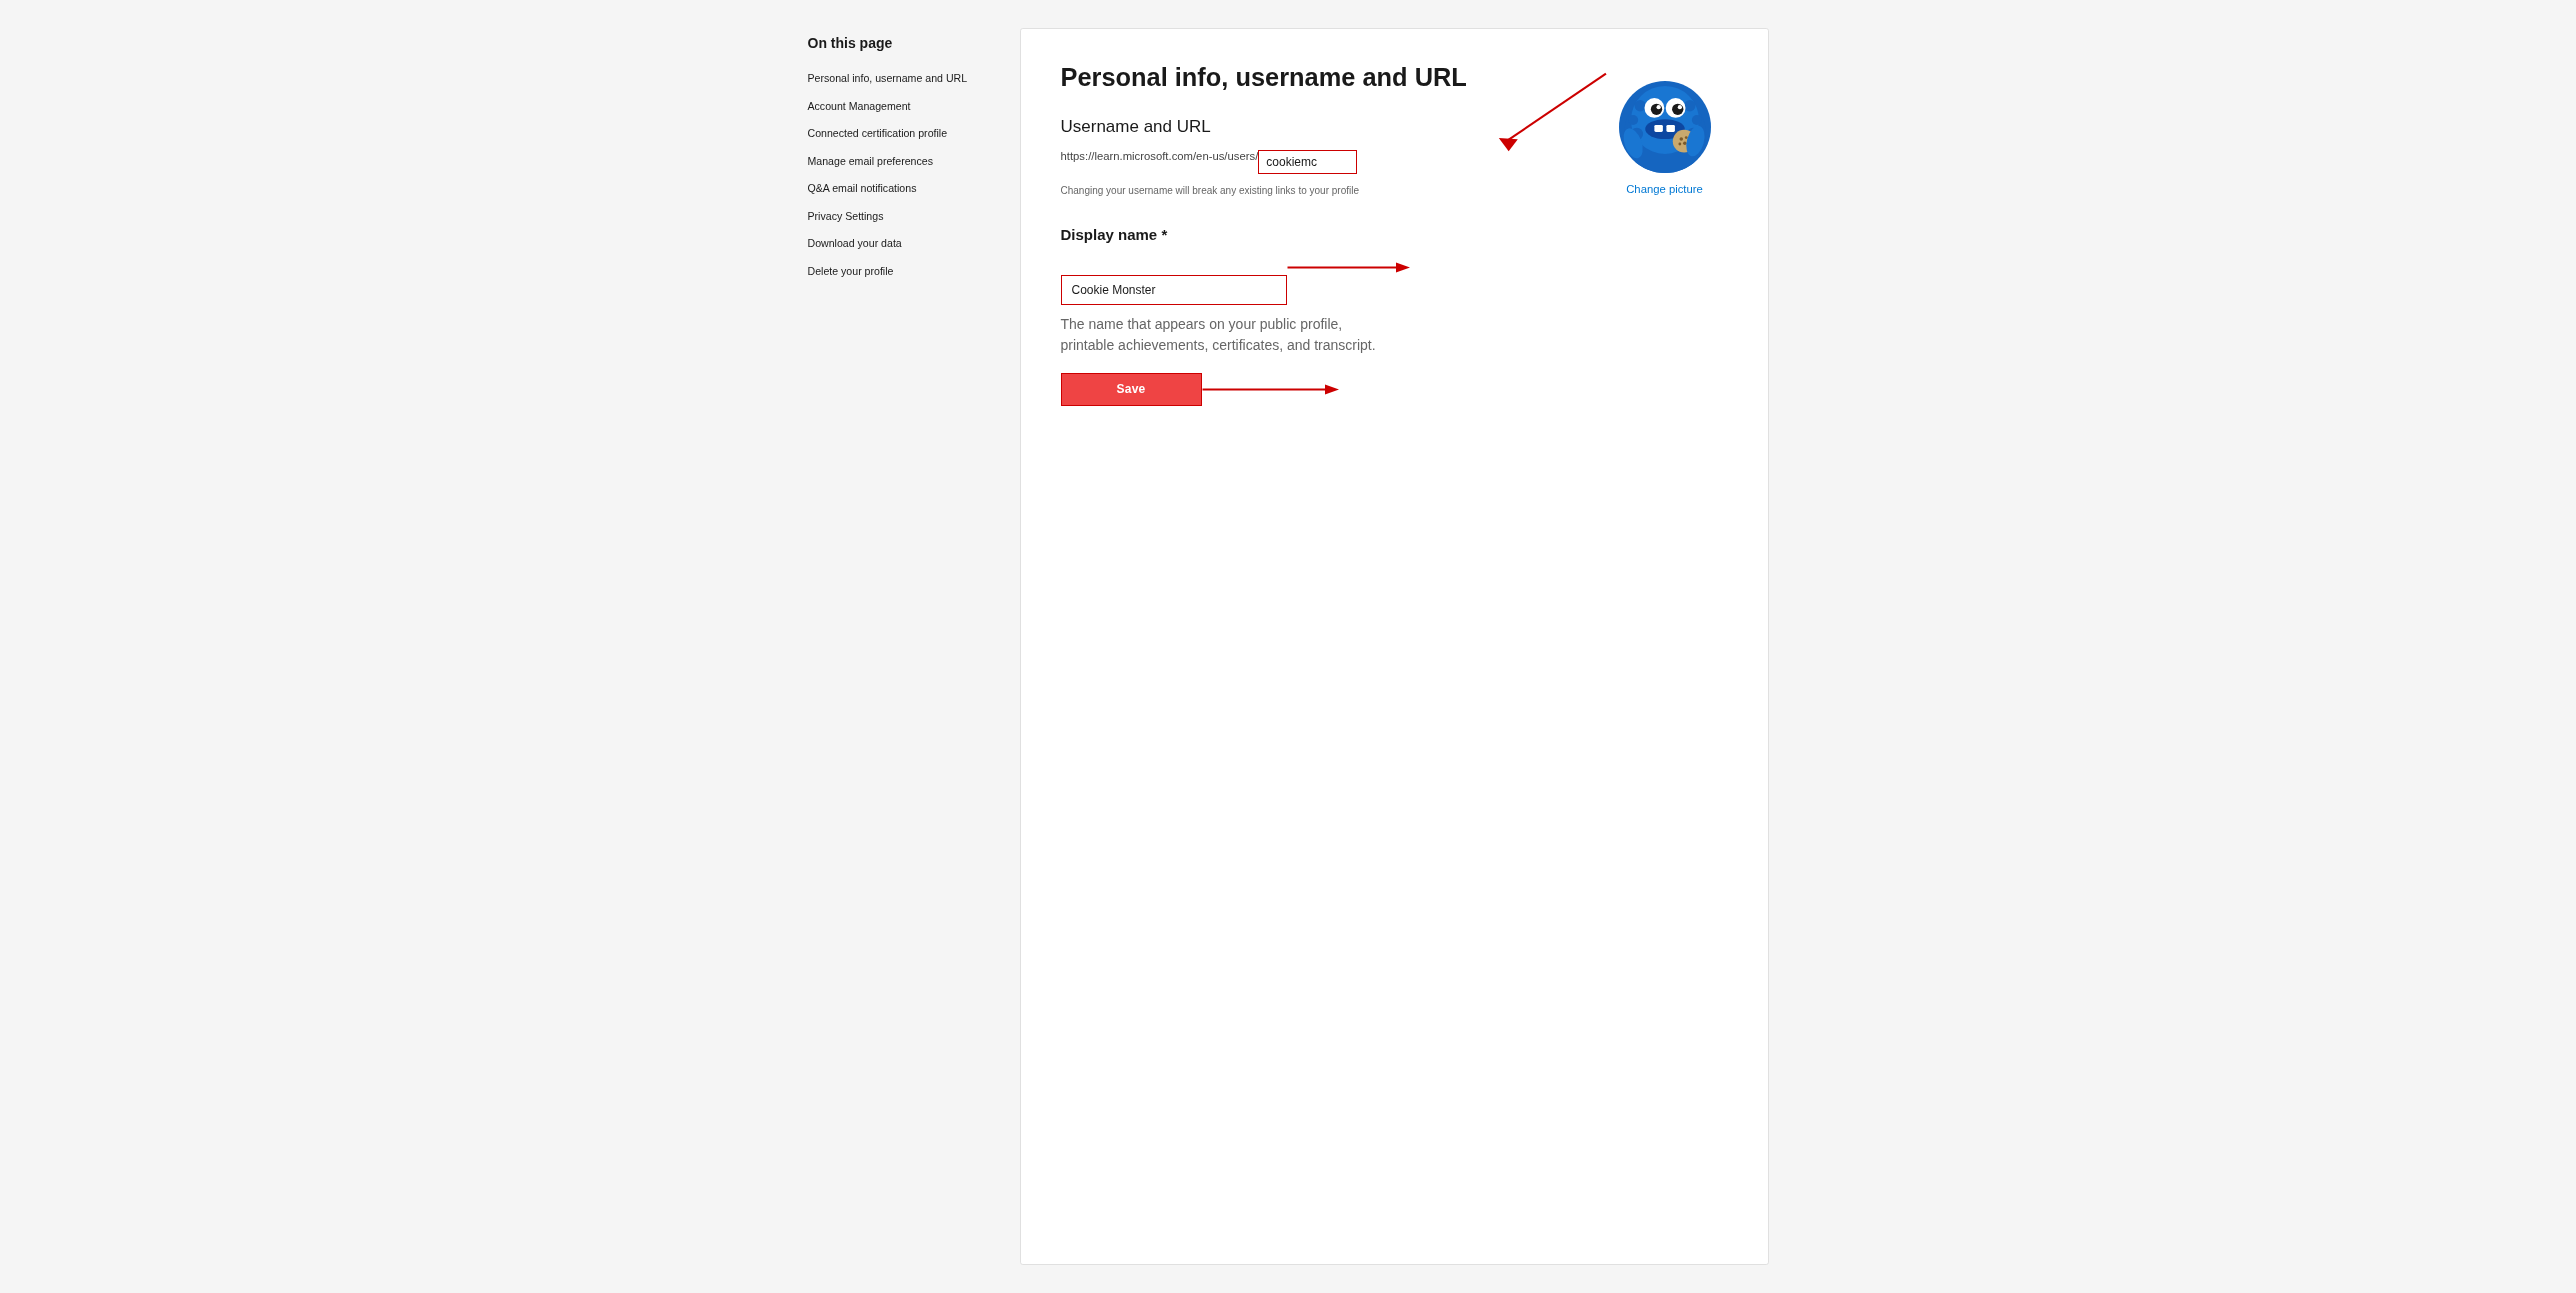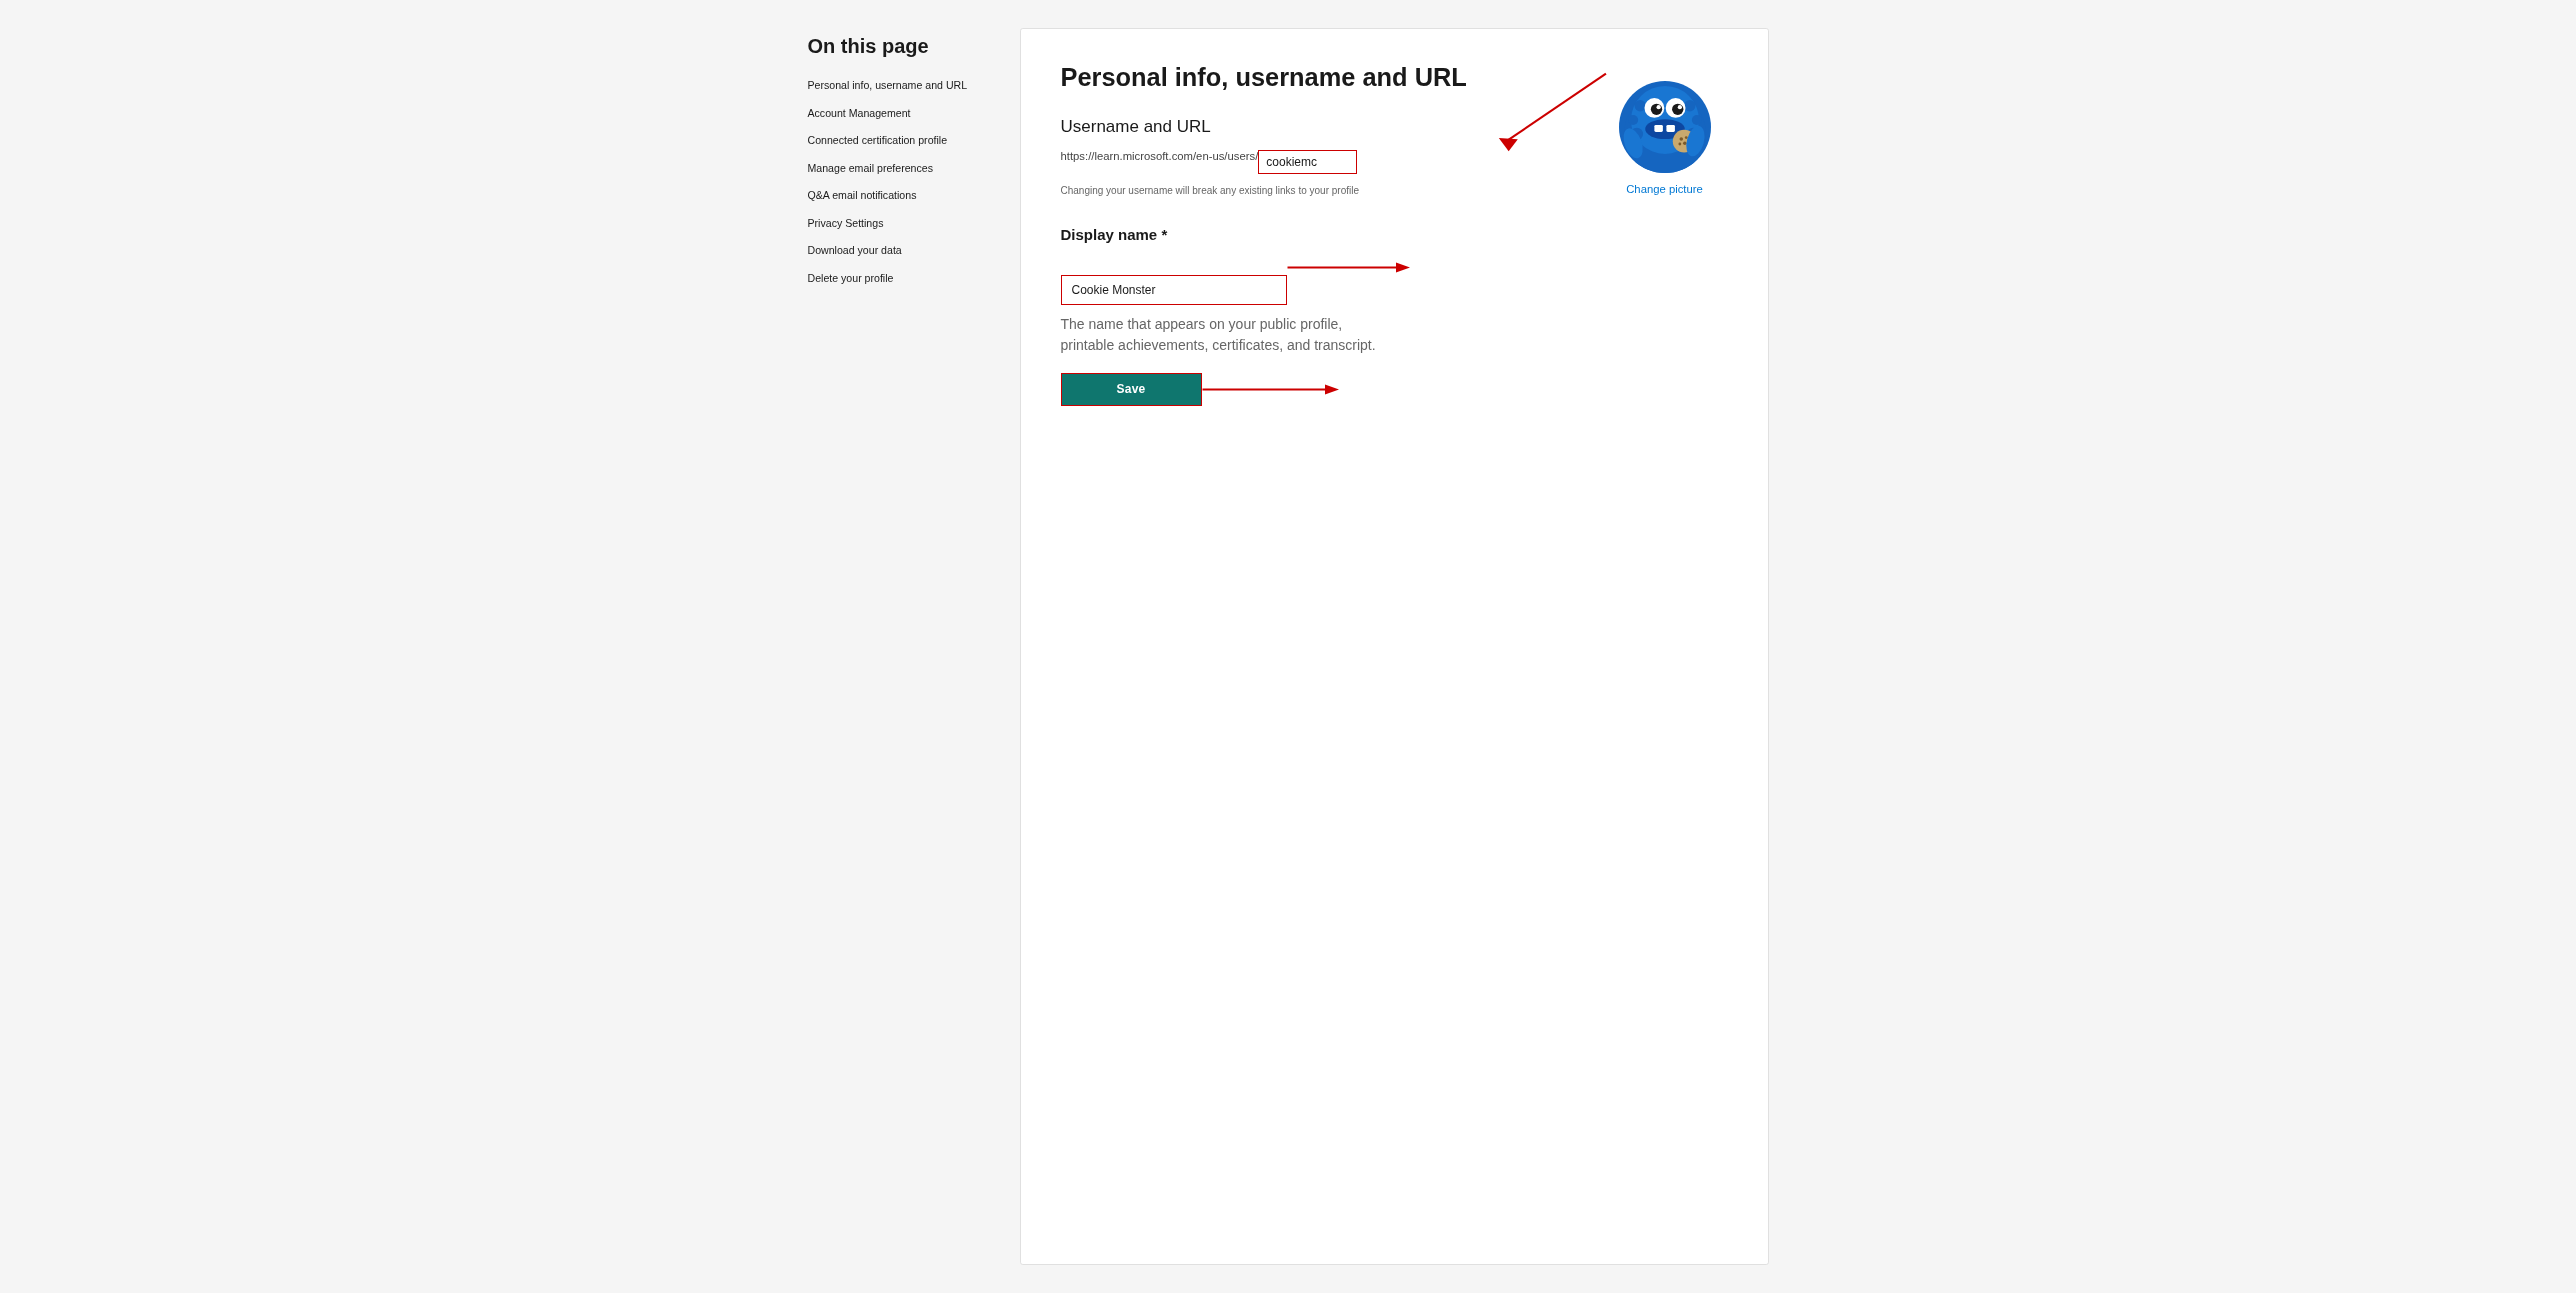--- a/index.html
+++ b/index.html
@@ -25,21 +25,21 @@
     }
 
     
     .sidebar {
       width: 184px;
       flex-shrink: 0;
       padding-top: 7px;
     }
 
     .sidebar-title {
-      font-size: 20px;
+      font-size: 14px;
       font-weight: 700;
       color: #1a1a1a;
       margin-bottom: 20px;
     }
 
     .sidebar-nav {
       list-style: none;
       display: flex;
       flex-direction: column;
       gap: 12.7px;
@@ -191,21 +191,21 @@
       margin-bottom: 17px;
     }
 
     
     .save-button-wrapper {
       position: relative;
       display: inline-block;
     }
 
     .save-button {
-      background: #0f766e;
+      background: #ef4444;
       color: #ffffff;
       border: 1.4px solid #cc0000;
       padding: 8.5px 0;
       width: 141px;
       font-size: 12px;
       font-weight: 600;
       cursor: pointer;
       font-family: inherit;
       letter-spacing: 0.2px;
     }

